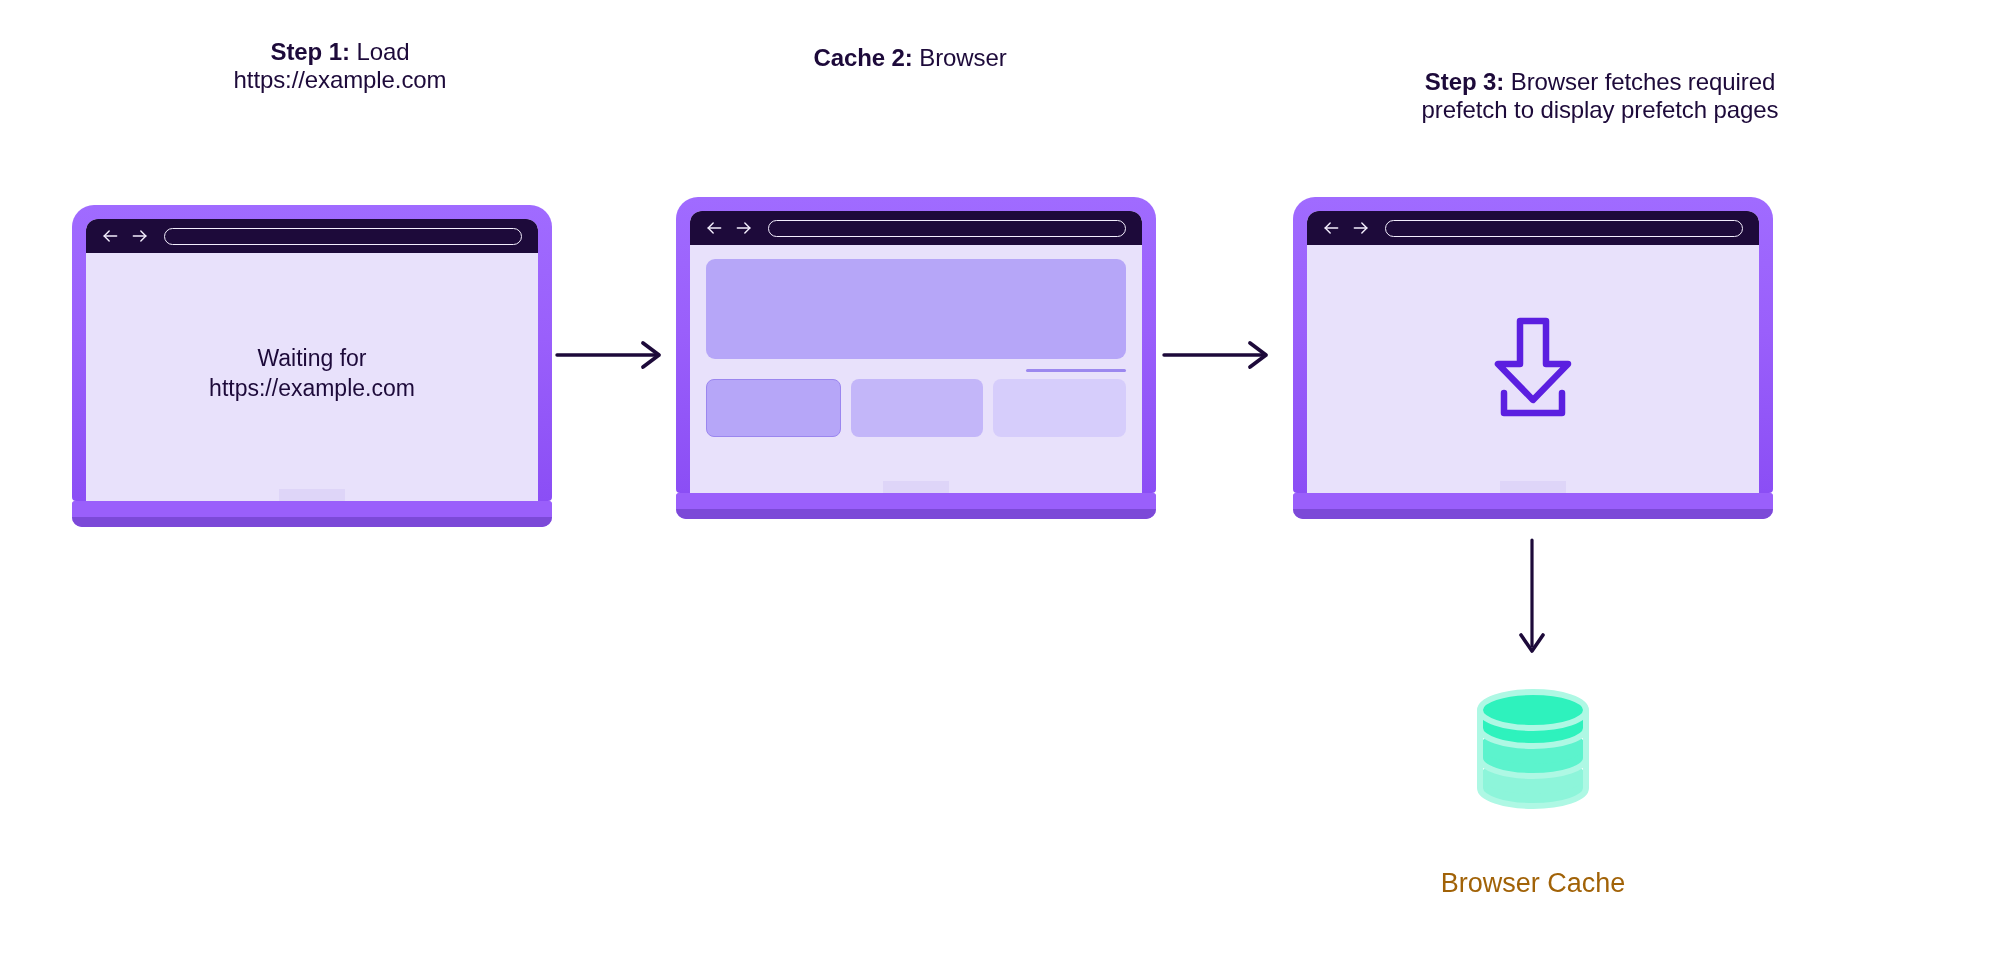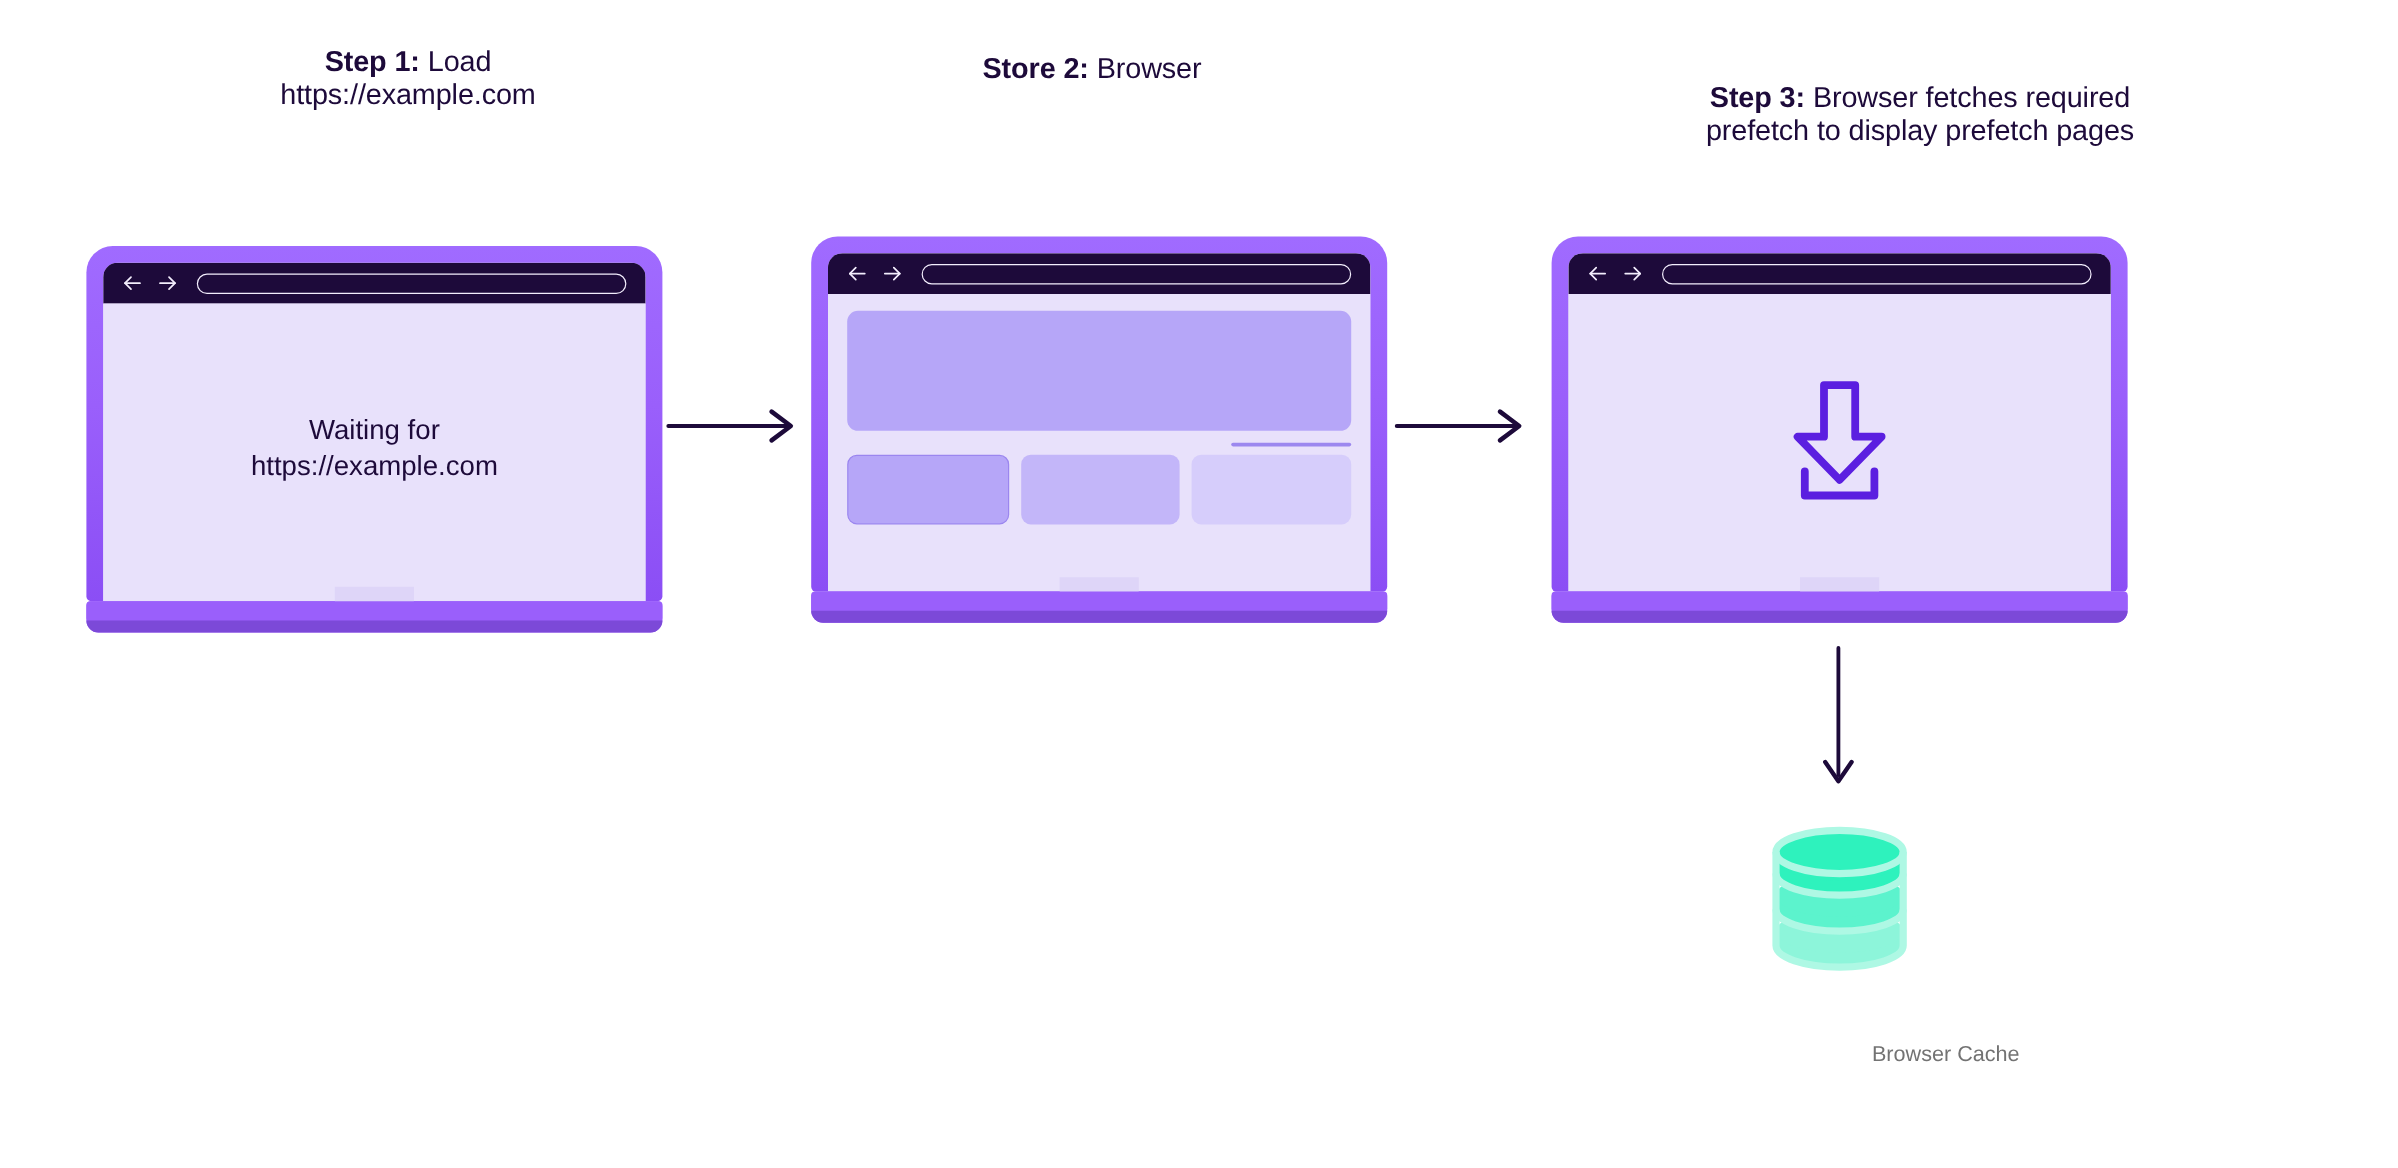--- a/index.html
+++ b/index.html
@@ -153,37 +153,37 @@
   .cache-note{
     position:absolute;
     font-size:26px;
     line-height:1.32;
     color:#1d0a3a;
     white-space:pre-line;
   }
   .db-wrap{position:absolute;}
   .db-label{
     position:absolute;
-    text-align:right;
-    font-size:18px;
-    color:#737373;
+    text-align:center;
+    font-size:27px;
+    color:#a16207;
   }
 </style>
 </head>
 <body>
 
 <div class="stage">
 
   <div class="step-title" id="title-1">
     <span class="lead">Step 1:</span><span> Load</span><br>
     <span>https://example.com</span>
   </div>
 
   <div class="step-title" id="title-2">
-    <span class="lead">Store 2:</span><span> Browser</span><br>
+    <span class="lead">Cache 2:</span><span> Browser</span><br>
   </div>
 
   <div class="step-title" id="title-3">
     <span class="lead">Step 3:</span><span> Browser fetches required</span><br>
     <span>prefetch to display prefetch pages</span>
   </div>
 
   <div class="laptop" id="laptop-1" style="left:72px;top:205px;width:480px;">
     <div class="lid" style="height:296px;">
       <div class="screen">

